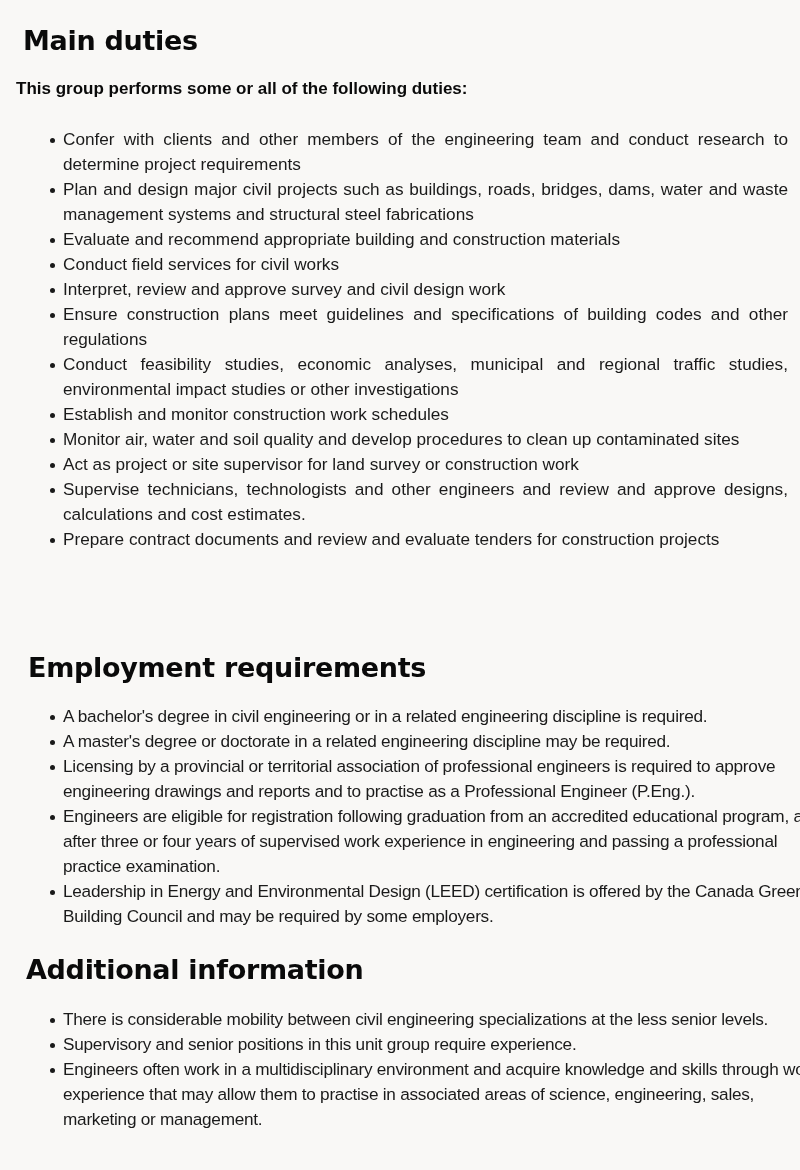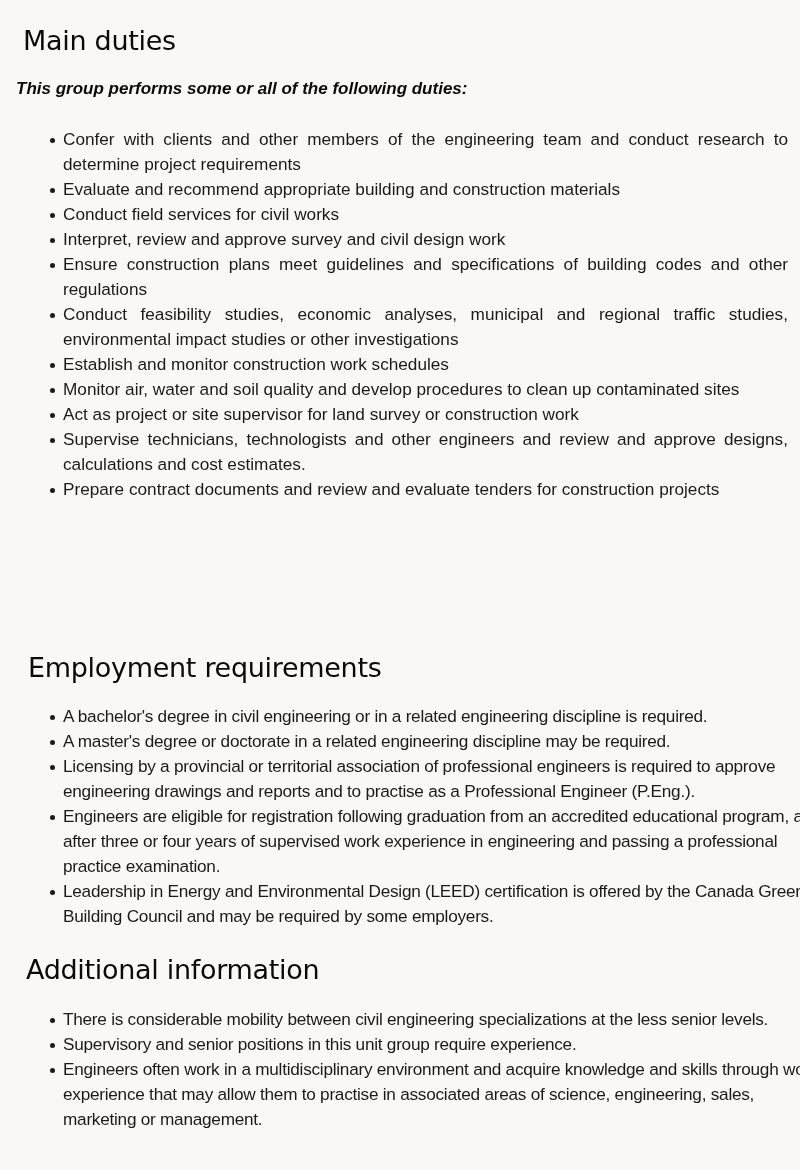--- a/index.html
+++ b/index.html
@@ -5,25 +5,25 @@
     html, body { margin: 0; padding: 0; }
     body {
       width: 800px; height: 1170px; overflow: hidden;
       background: #f9f8f6; color: #111;
       font-family: "Liberation Sans", sans-serif;
     }
     .page { position: relative; width: 800px; height: 1170px; }
     h2 {
       margin: 0; position: absolute;
       font-family: "DejaVu Sans", sans-serif;
-      font-weight: normal; font-size: 27px; letter-spacing: -0.3px; color: #0a0a0a;
+      font-weight: bold; font-size: 27px; letter-spacing: -0.3px; color: #0a0a0a;
     }
     .intro {
       position: absolute; left: 16px; top: 79px; margin: 0;
-      font-weight: bold; font-size: 17px; color: #0a0a0a; font-style: italic;
+      font-weight: bold; font-size: 17px; color: #0a0a0a;
     }
     ul {
       position: absolute; left: 0; margin: 0; padding: 0 0 0 63px;
       list-style: none; font-size: 17.2px; line-height: 25px; color: #1a1a1a;
     }
     ul li { position: relative; }
     ul li::before {
       content: ""; position: absolute; left: -13px; top: 11px;
       width: 5px; height: 5px; border-radius: 50%; background: #1a1a1a;
     }
@@ -38,20 +38,21 @@
     #list-add { top: 1007px; }
   </style>
 </head>
 <body>
 
 <div class="page">
   <h2 id="h-main">Main duties</h2>
   <p class="intro">This group performs some or all of the following duties:</p>
   <ul id="list-main" class="justify">
     <li>Confer with clients and other members of the engineering team and conduct research to determine project requirements</li>
+    <li>Plan and design major civil projects such as buildings, roads, bridges, dams, water and waste management systems and structural steel fabrications</li>
     <li>Evaluate and recommend appropriate building and construction materials</li>
     <li>Conduct field services for civil works</li>
     <li>Interpret, review and approve survey and civil design work</li>
     <li>Ensure construction plans meet guidelines and specifications of building codes and other regulations</li>
     <li>Conduct feasibility studies, economic analyses, municipal and regional traffic studies, environmental impact studies or other investigations</li>
     <li>Establish and monitor construction work schedules</li>
     <li>Monitor air, water and soil quality and develop procedures to clean up contaminated sites</li>
     <li>Act as project or site supervisor for land survey or construction work</li>
     <li>Supervise technicians, technologists and other engineers and review and approve designs, calculations and cost estimates.</li>
     <li>Prepare contract documents and review and evaluate tenders for construction projects</li>

